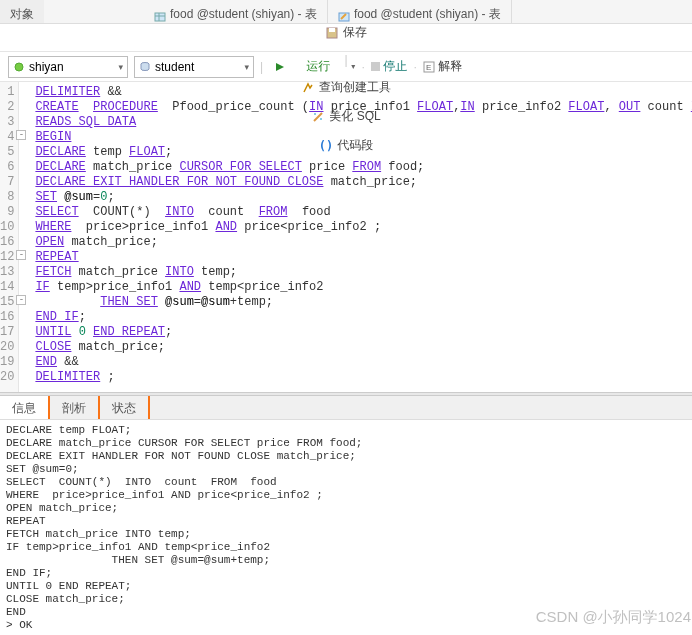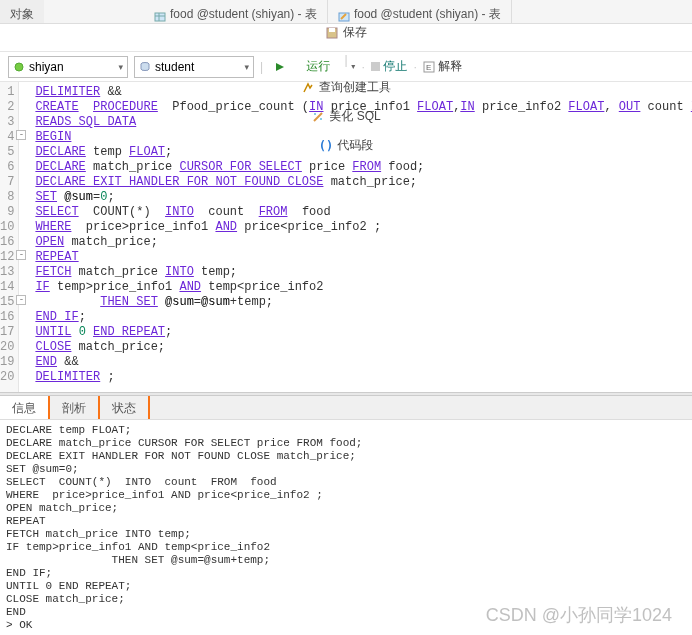--- a/index.html
+++ b/index.html
@@ -28,21 +28,21 @@
 .code { padding: 3px 0 0 16px; white-space: pre; color: #333; }
 .code .line { height: 15px; }
 .kw { color: #6d28d9; text-decoration: underline; }
 .sp { color: #000000; }
 .num { color: #098658; }
 .splitter { height: 4px; background: #e8e8e8; border-top: 1px solid #ccc; border-bottom: 1px solid #ccc; cursor: row-resize; }
 .result-tabs { display: flex; height: 24px; background: #f0f0f0; border-bottom: 1px solid #ddd; }
 .rtab { padding: 4px 12px; border-right: 2px solid #f97316; cursor: pointer; color: #555; }
 .rtab.active { background: #fff; }
 .output { font-family: Consolas, "Courier New", monospace; font-size: 11px; line-height: 13px; padding: 4px 6px; color: #333; white-space: pre; height: 210px; overflow: hidden; }
-.watermark { position: absolute; right: 20px; bottom: 8px; color: rgba(150,150,150,0.6); font-size: 18px; pointer-events: none; }
+.watermark { position: absolute; right: 1px; bottom: 8px; color: rgba(150,150,150,0.6); font-size: 15px; pointer-events: none; }
 </style>
 </head>
 <body>
 
 <div class="tabs">
   <div class="tab first">
       <span>对象</span>
     </div>
   <div class="tab" style="margin-left:100px">
     <svg class="tab-icon" viewBox="0 0 12 12">

